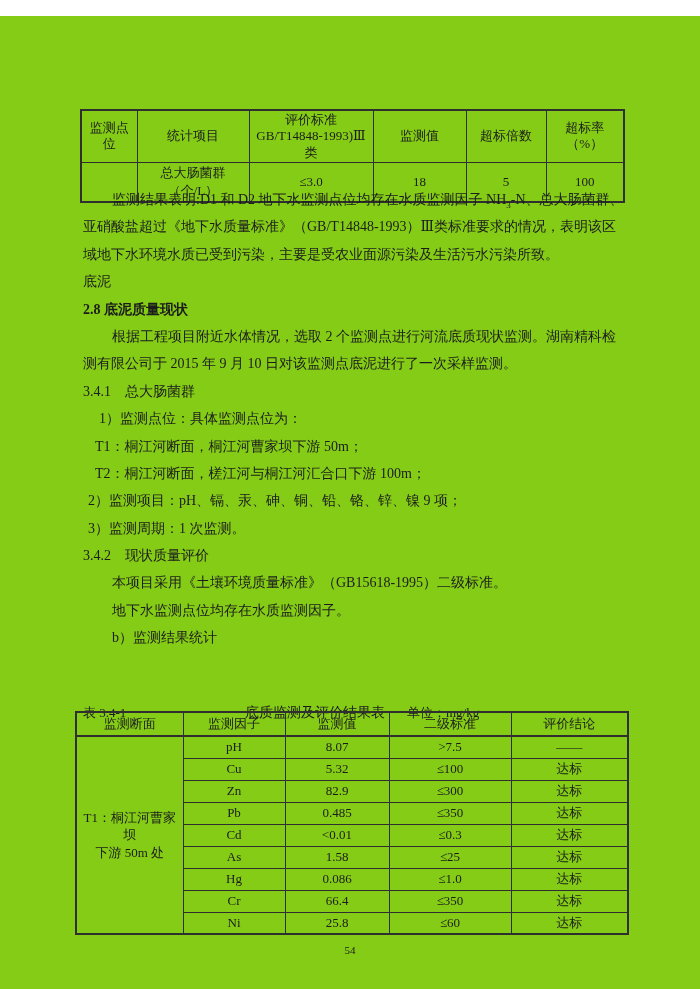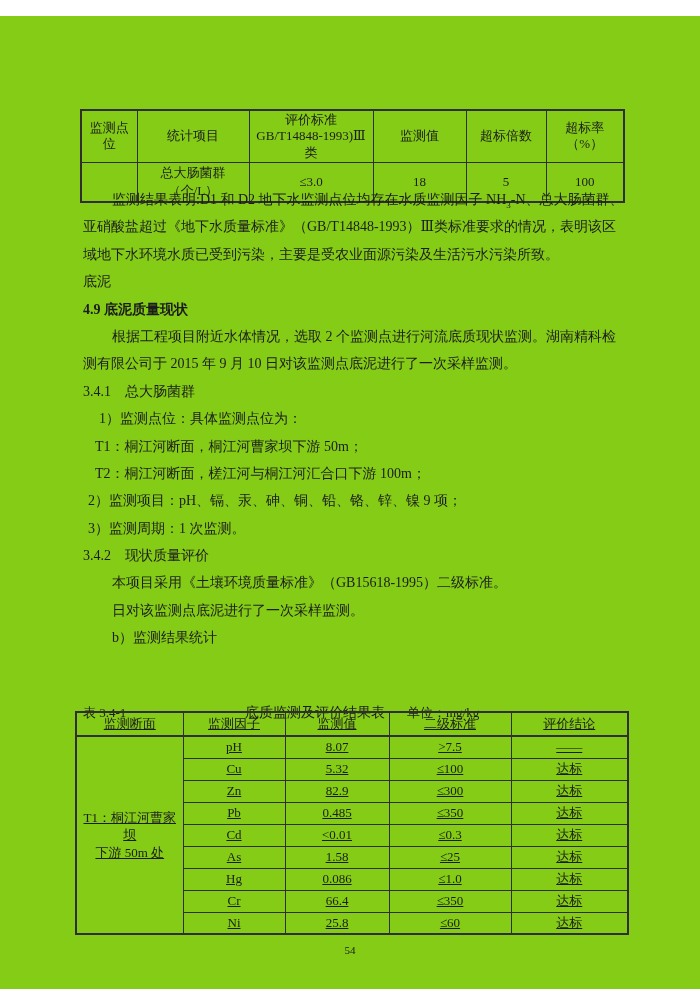--- a/index.html
+++ b/index.html
@@ -79,21 +79,21 @@
     table-layout: fixed;
     font-size: 13px;
   }
   .sed-table th, .sed-table td {
     border: 1px solid #2f2f2f;
     text-align: center;
     vertical-align: middle;
     font-weight: normal;
     padding: 0 2px;
   }
-  .sed-table { border: 2px solid #2f2f2f; text-decoration: underline; }
+  .sed-table { border: 2px solid #2f2f2f; }
   .sed-table th { height: 24px; border-bottom: 2px solid #2f2f2f; }
   .sed-table td { height: 22px; }
   .sed-table .section-cell { line-height: 1.35; }
 
   
   .page-number {
     position: absolute;
     left: 0;
     top: 928px;
     width: 700px;
@@ -135,32 +135,32 @@
       <td>100</td>
     </tr>
   </tbody>
     </table>
 
   <div class="body-text">
     <div class="tline ind2"><span>监测结果表明:D1 和 D2 地下水监测点位均存在水质监测因子 NH</span><sub>3</sub><span>-N、总大肠菌群、</span></div>
     <div class="tline">亚硝酸盐超过《地下水质量标准》（GB/T14848-1993）Ⅲ类标准要求的情况，表明该区</div>
     <div class="tline">域地下水环境水质已受到污染，主要是受农业面源污染及生活污水污染所致。</div>
     <div class="tline">底泥</div>
-    <div class="tline bold">4.9 底泥质量现状</div>
+    <div class="tline bold">2.8 底泥质量现状</div>
     <div class="tline ind2">根据工程项目附近水体情况，选取 2 个监测点进行河流底质现状监测。湖南精科检</div>
     <div class="tline">测有限公司于 2015 年 9 月 10 日对该监测点底泥进行了一次采样监测。</div>
     <div class="tline">3.4.1　总大肠菌群</div>
     <div class="tline ind-num1">1）监测点位：具体监测点位为：</div>
     <div class="tline ind-t">T1：桐江河断面，桐江河曹家坝下游 50m；</div>
     <div class="tline ind-t">T2：桐江河断面，槎江河与桐江河汇合口下游 100m；</div>
     <div class="tline ind-num2">2）监测项目：pH、镉、汞、砷、铜、铅、铬、锌、镍 9 项；</div>
     <div class="tline ind-num2">3）监测周期：1 次监测。</div>
     <div class="tline">3.4.2　现状质量评价</div>
     <div class="tline ind-ab">本项目采用《土壤环境质量标准》（GB15618-1995）二级标准。</div>
-    <div class="tline ind-ab">日对该监测点底泥进行了一次采样监测。</div>
+    <div class="tline ind-ab">地下水监测点位均存在水质监测因子。</div>
     <div class="tline ind-ab">b）监测结果统计</div>
   </div>
 
   <div class="caption">
     <span class="cap-label">表 3.4-1</span>
     <span class="cap-title">底质监测及评价结果表</span>
     <span class="cap-unit">单位：mg/kg</span>
   </div>
 
   <table class="sed-table">

